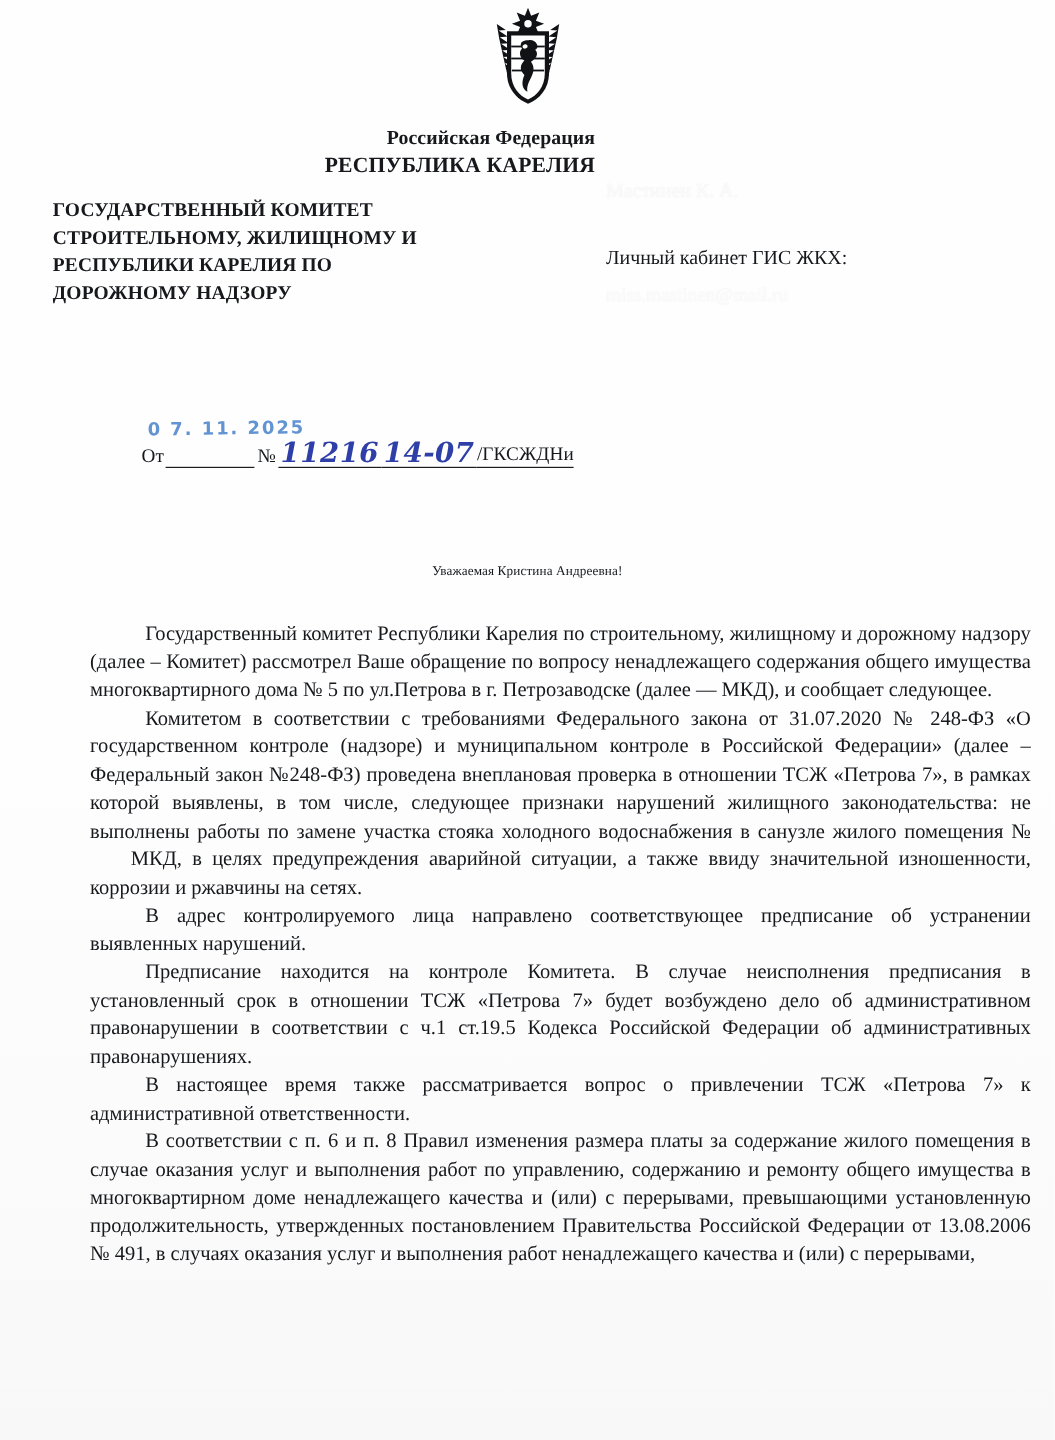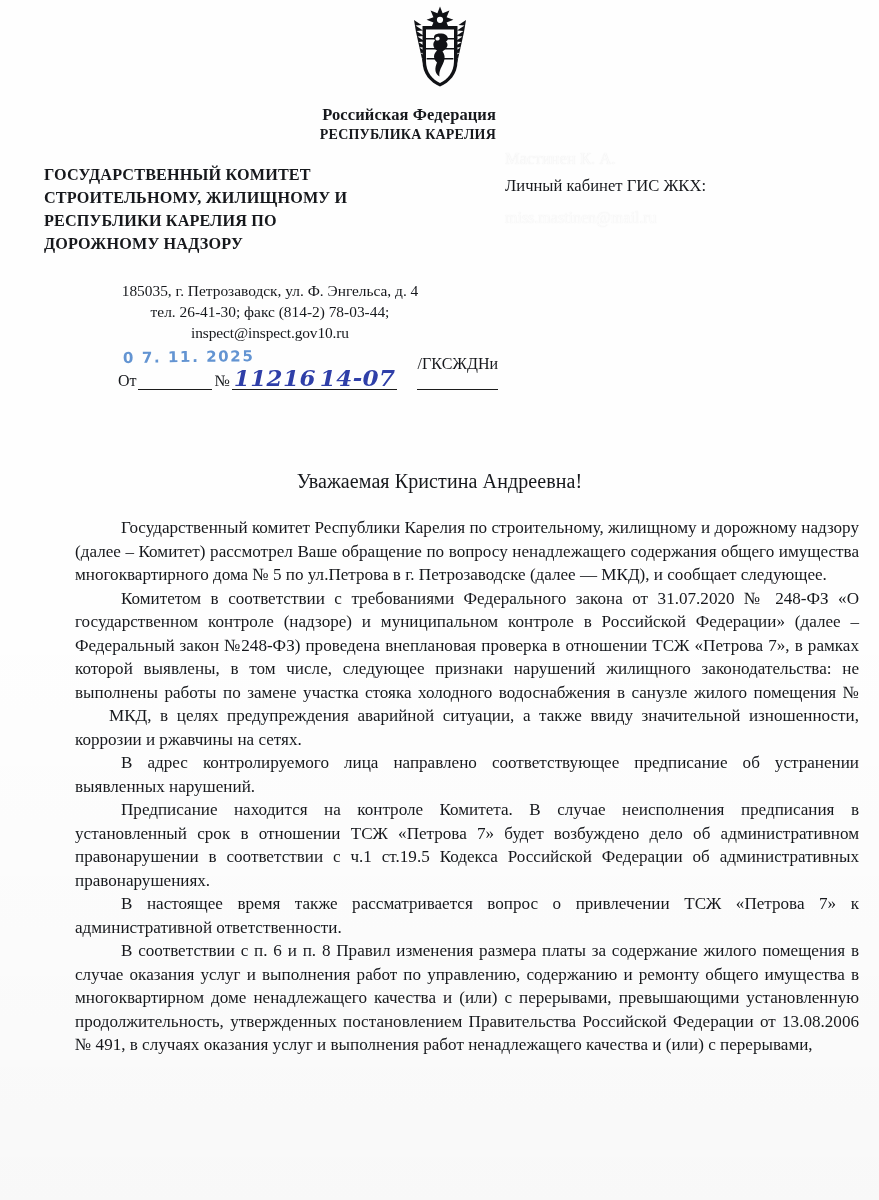--- a/index.html
+++ b/index.html
@@ -48,21 +48,21 @@
     text-align: right;
   }
   .lh-line-1 {
     font-weight: bold;
     font-size: 16.5px;
     letter-spacing: .1px;
     line-height: 1.32;
   }
   .lh-line-2 {
     font-weight: bold;
-    font-size: 14px;
+    font-size: 18px;
     letter-spacing: .2px;
     line-height: 1.3;
   }
 
   .committee {
     position: absolute;
     left: 44px;
     top: 164px;
     width: 452px;
     font-weight: bold;
@@ -119,23 +119,22 @@
     position: relative;
     top: 2px;
   }
   .reg-hand-underline {
     display: inline-block;
     border-bottom: 1.2px solid #1c1c1c;
     padding-bottom: 1px;
   }
   .reg-suffix {
     border-bottom: 1.2px solid #1c1c1c;
-    padding-bottom: 16px;
+    padding-bottom: 1px;
     letter-spacing: .1px;
-    margin-left: 20px;
   }
 
   
   .datestamp {
     position: absolute;
     left: 123px;
     top: 348px;
     font-family: "DejaVu Sans", "Liberation Sans", sans-serif;
     font-weight: bold;
     font-size: 15px;
@@ -154,39 +153,40 @@
     width: 350px;
     font-size: 16.6px;
     line-height: 1.6;
   }
   .addr-redacted {
     color: #fbfbfb;
     text-shadow: 0 0 1px rgba(170,170,170,.28);
     user-select: none;
   }
   .addr-main {
+    margin-top: 29px;
     color: #16181c;
     white-space: nowrap;
   }
   .addr-email {
     margin-top: 6px;
     color: #fcfcfc;
     text-shadow: 0 0 1px rgba(170,170,170,.25);
     font-size: 16px;
     user-select: none;
   }
 
   
   .salutation {
     position: absolute;
     left: 0;
     right: 0;
     top: 470px;
     text-align: center;
-    font-size: 20px;
+    font-size: 11px;
     letter-spacing: .1px;
   }
 
   
   .body-text {
     position: absolute;
     left: 75px;
     top: 516px;
     width: 784px;
     font-size: 17.1px;
@@ -251,25 +251,20 @@
     <div class="lh-line-2">РЕСПУБЛИКА КАРЕЛИЯ</div>
   </div>
 
   <div class="committee">
     <div>ГОСУДАРСТВЕННЫЙ КОМИТЕТ</div>
     <div>СТРОИТЕЛЬНОМУ, ЖИЛИЩНОМУ И</div>
     <div>РЕСПУБЛИКИ КАРЕЛИЯ ПО</div>
     <div>ДОРОЖНОМУ НАДЗОРУ</div>
   </div>
 
-  <div class="contacts">
-    <div>185035, г. Петрозаводск, ул. Ф. Энгельса, д. 4</div>
-    <div>тел. 26-41-30; факс (814-2) 78-03-44;</div>
-    <div class="email">inspect@inspect.gov10.ru</div>
-  </div>
 
   <div class="regline">
     <span class="reg-ot">От</span>
     <span class="reg-blank"></span>
     <span class="reg-no">№</span>
     <span class="reg-hand-underline">
       <span class="reg-hand">11216</span>
     </span>
     <span class="reg-hand-underline">
       <span class="reg-hand">14-07</span>

